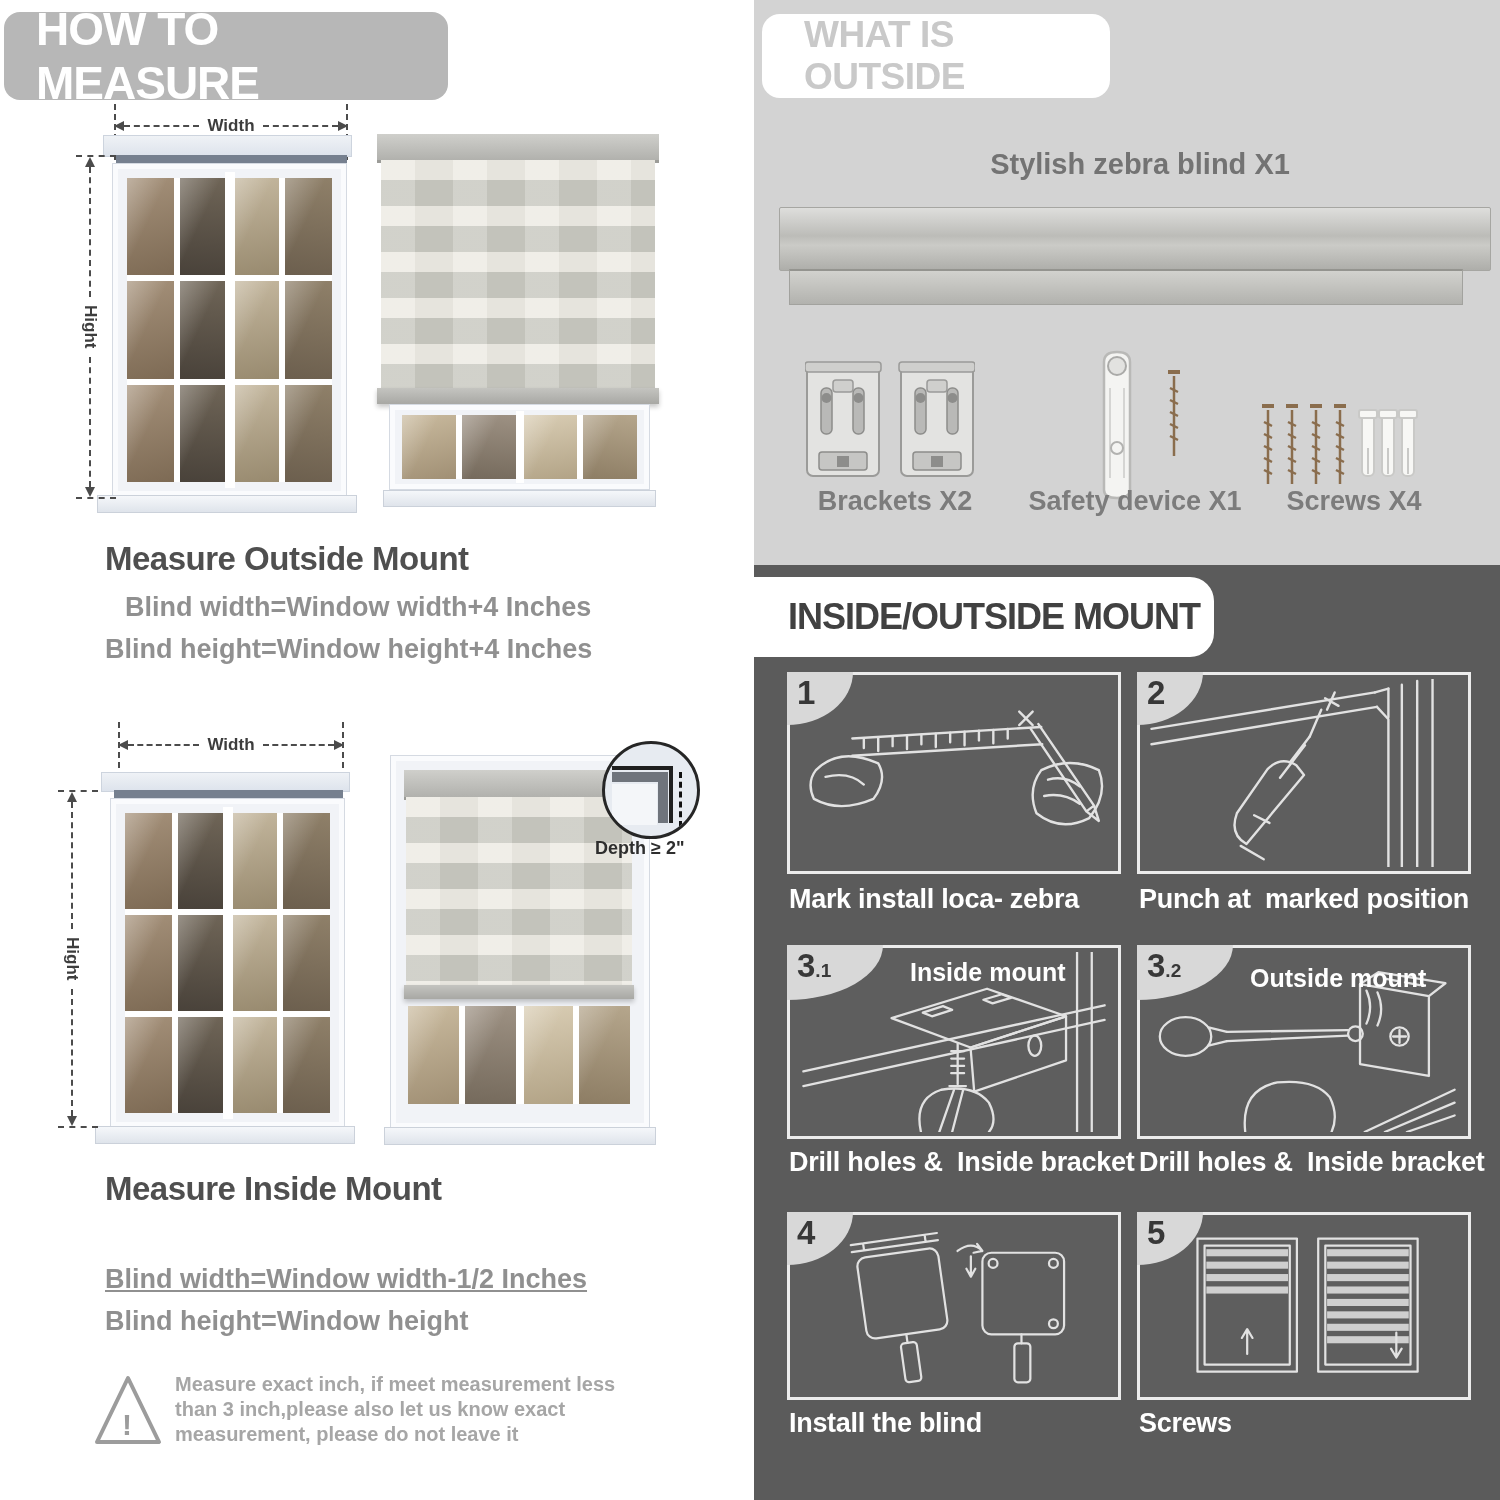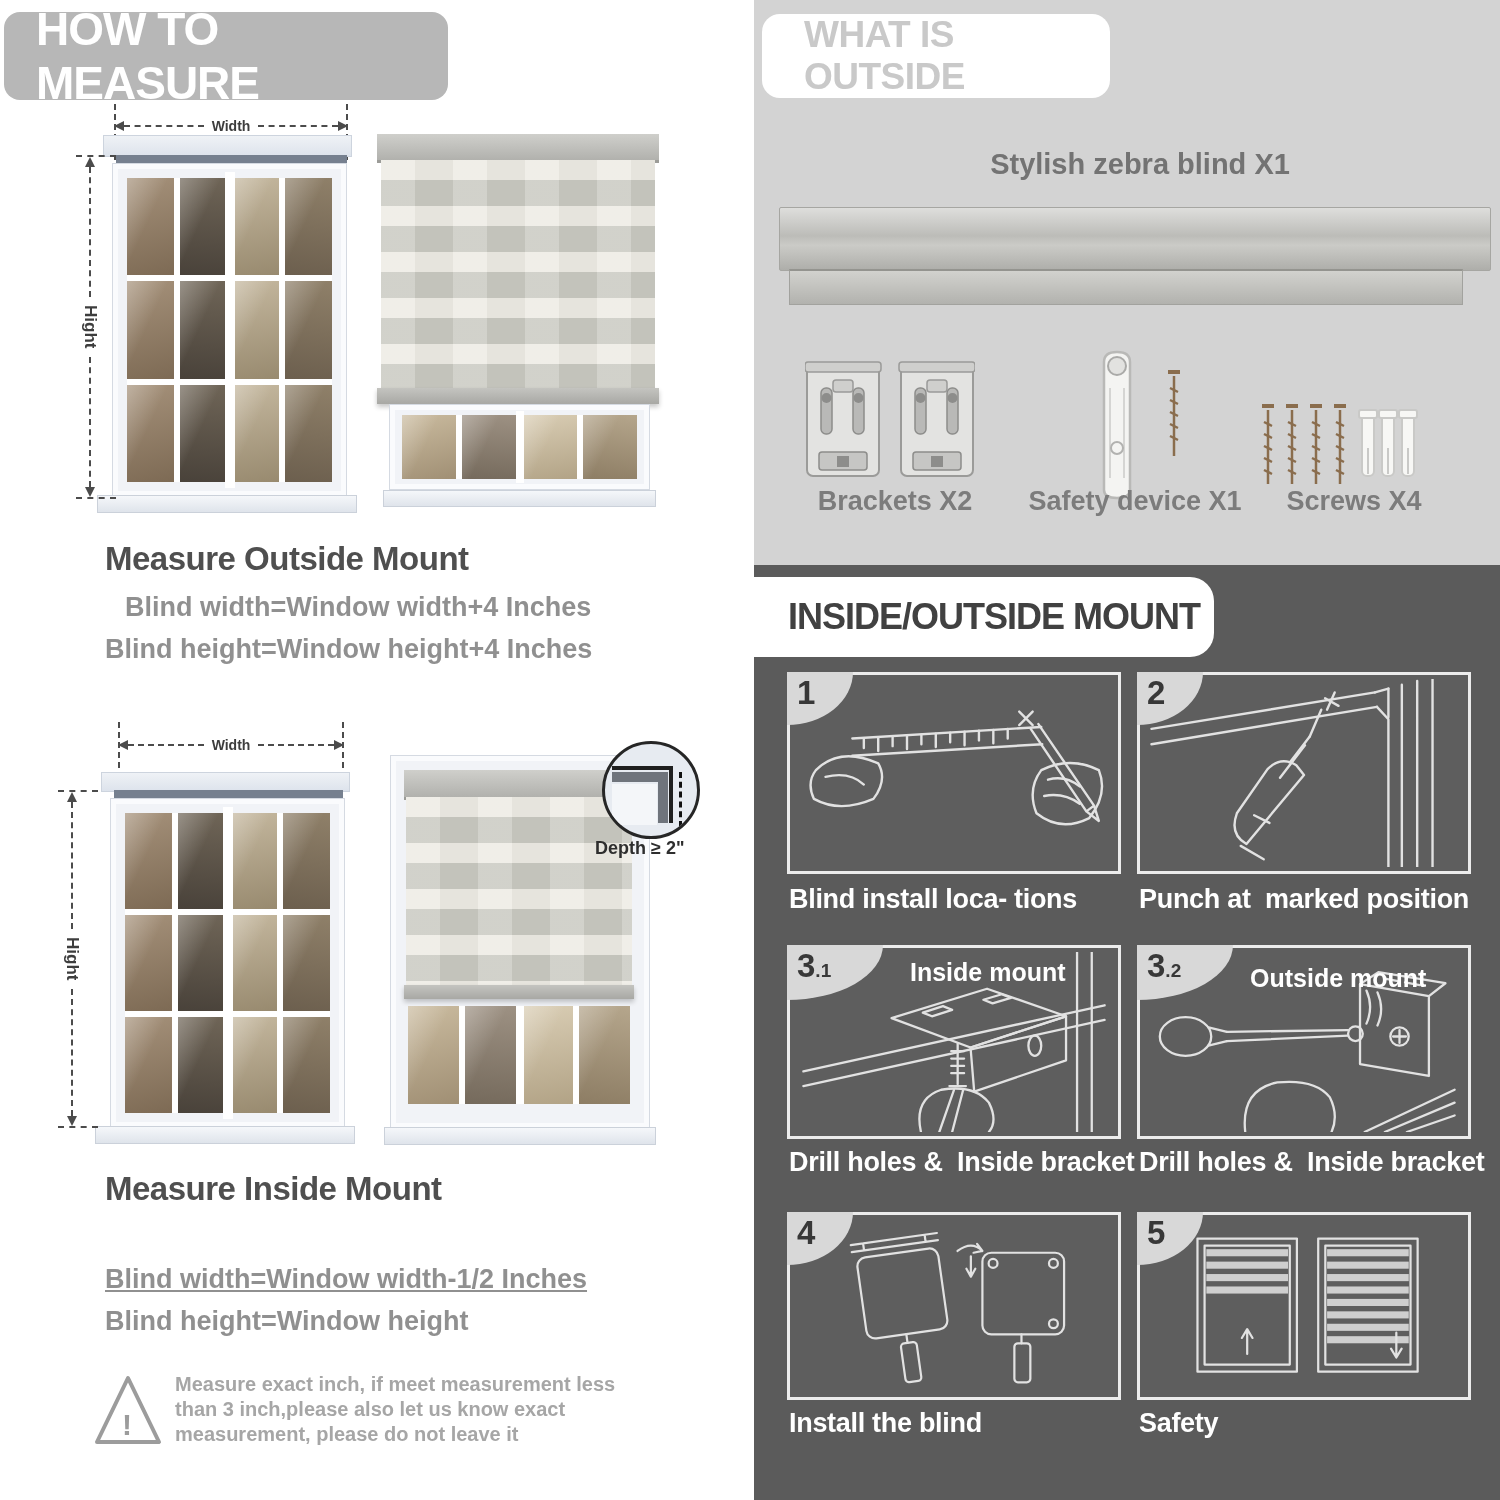--- a/index.html
+++ b/index.html
@@ -14,21 +14,21 @@
              font-size:37px;letter-spacing:-0.5px;display:flex;align-items:center;padding-left:42px;}
   .hdr-mount{background:#ffffff;border-radius:0 24px 24px 0;color:#414141;font-weight:bold;
              font-size:36px;letter-spacing:-1px;display:flex;align-items:center;padding-left:34px;}
 
   
   .hdim{display:flex;align-items:center;height:16px;}
   .hdim .seg{flex:1;border-top:2px dashed #4b4b4b;}
   .hdim .ah{width:0;height:0;border-top:5px solid transparent;border-bottom:5px solid transparent;}
   .hdim .ah.l{border-right:10px solid #4b4b4b;}
   .hdim .ah.r{border-left:10px solid #4b4b4b;}
-  .hdim .lbl{padding:0 8px;font-weight:bold;font-size:14px;color:#3d3d3d;white-space:nowrap;}
+  .hdim .lbl{padding:0 8px;font-weight:bold;font-size:17px;color:#3d3d3d;white-space:nowrap;}
   .vdim{display:flex;flex-direction:column;align-items:center;width:16px;}
   .vdim .seg{flex:1;border-left:2px dashed #4b4b4b;}
   .vdim .av{width:0;height:0;border-left:5px solid transparent;border-right:5px solid transparent;}
   .vdim .av.u{border-bottom:10px solid #4b4b4b;}
   .vdim .av.d{border-top:10px solid #4b4b4b;}
   .vdim .lbl{writing-mode:vertical-rl;font-weight:bold;font-size:17px;color:#3d3d3d;padding:8px 0;}
   .dashv{border-left:2px dashed #4b4b4b;width:0;}
   .dashh{border-top:2px dashed #4b4b4b;height:0;}
 
   
@@ -340,21 +340,21 @@
       <path d="M244,52 L302,138 M252,47 L310,132 M302,138 L310,132 L315,148 Z"></path>
       <path d="M20,95 Q45,70 85,88 Q95,105 80,125 Q45,140 18,125 Q10,108 20,95 Z"></path>
       <path d="M30,102 Q55,96 70,110"></path>
       <path d="M255,95 Q285,80 315,95 Q325,120 305,145 Q275,160 250,140 Q240,115 255,95 Z"></path>
       <path d="M262,105 Q280,100 295,112 M258,122 Q278,118 295,130"></path>
     </svg>
     <div class="badge" style="width:56px;height:50px;">
       <span class="n">1</span>
     </div>
   </div>
-  <div class="caption" style="left:789px;top:884px;">Blind install loca- tions</div>
+  <div class="caption" style="left:789px;top:884px;">Mark install loca- zebra</div>
 
   <div class="step-box" style="left:1137px;top:672px;width:328px;height:196px;">
     <svg class="art" width="320" height="188" viewBox="0 0 328 196">
       <path d="M5,52 L238,14"></path>
         <path d="M5,68 L240,29"></path>
       <path d="M240,29 L252,42 L252,196"></path>
       <path d="M252,10 L252,40 M266,6 L266,196 M282,2 L282,196 M298,0 L298,196"></path>
       <path d="M238,14 L252,10"></path>
       <path d="M104,172 Q86,162 94,140 L126,94 Q140,80 156,90 L164,100 Z"></path>
       <path d="M150,86 L170,60 M145,95 L165,69 M139,103 L159,77"></path>
@@ -456,15 +456,15 @@
           <rect x="190" y="104" width="92" height="8"></rect>
         <rect x="190" y="118" width="92" height="8"></rect>
           <rect x="190" y="132" width="92" height="8"></rect>
       </g>
       <path d="M268,128 l0,26 M262,146 l6,10 l6,-10"></path>
     </svg>
     <div class="badge" style="width:56px;height:50px;">
       <span class="n">5</span>
     </div>
   </div>
-  <div class="caption" style="left:1139px;top:1408px;">Safety</div>
+  <div class="caption" style="left:1139px;top:1408px;">Screws</div>
 
 </div>
 
 </body></html>

